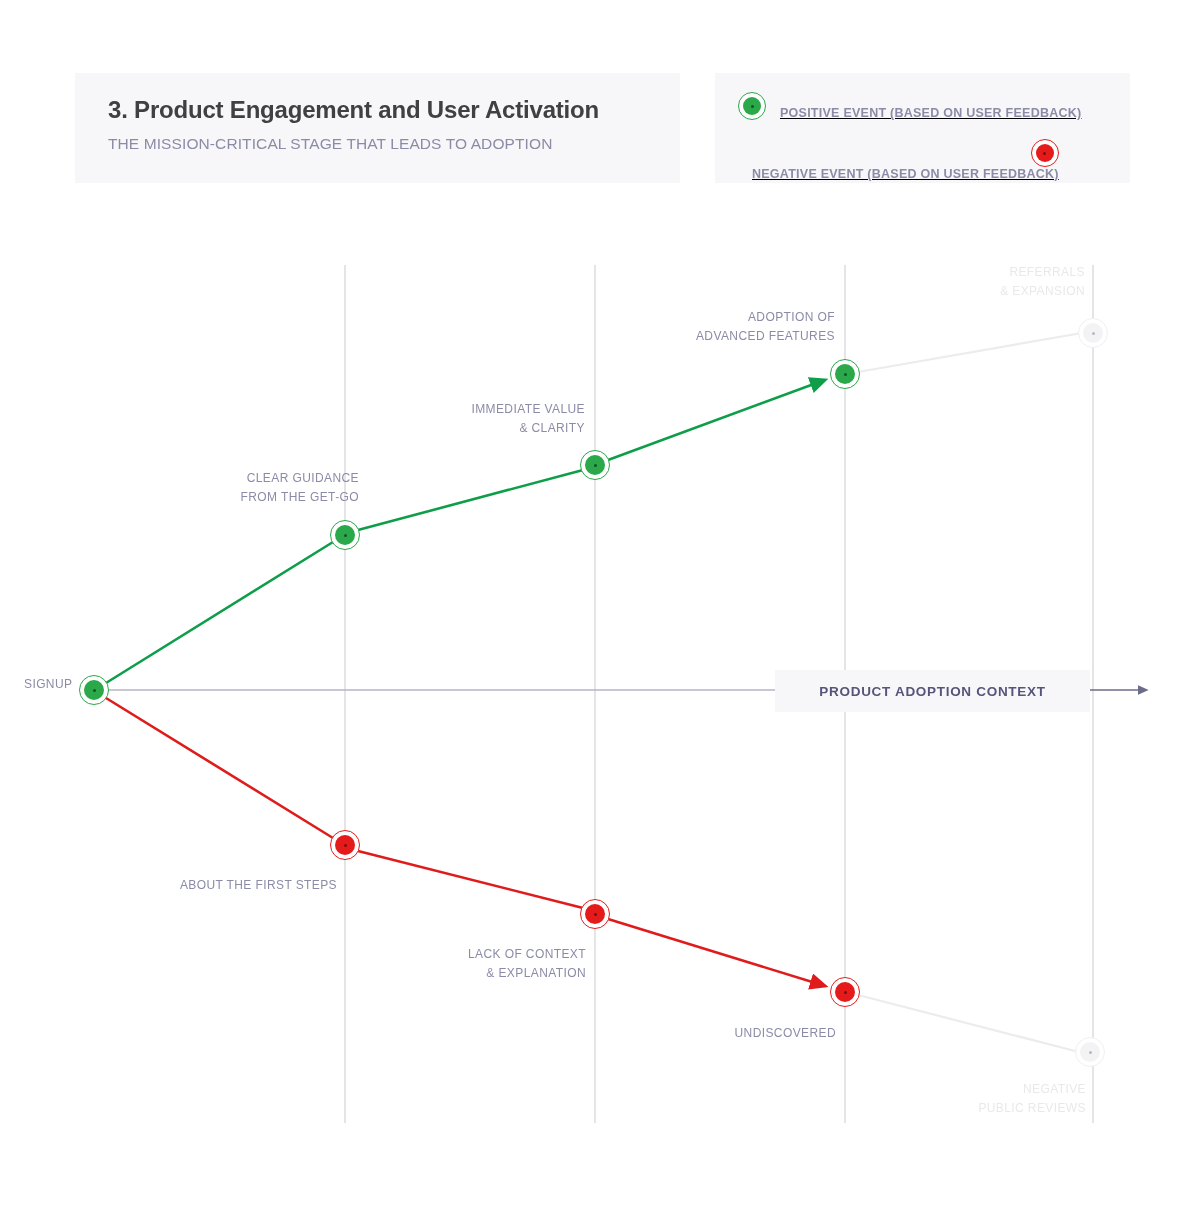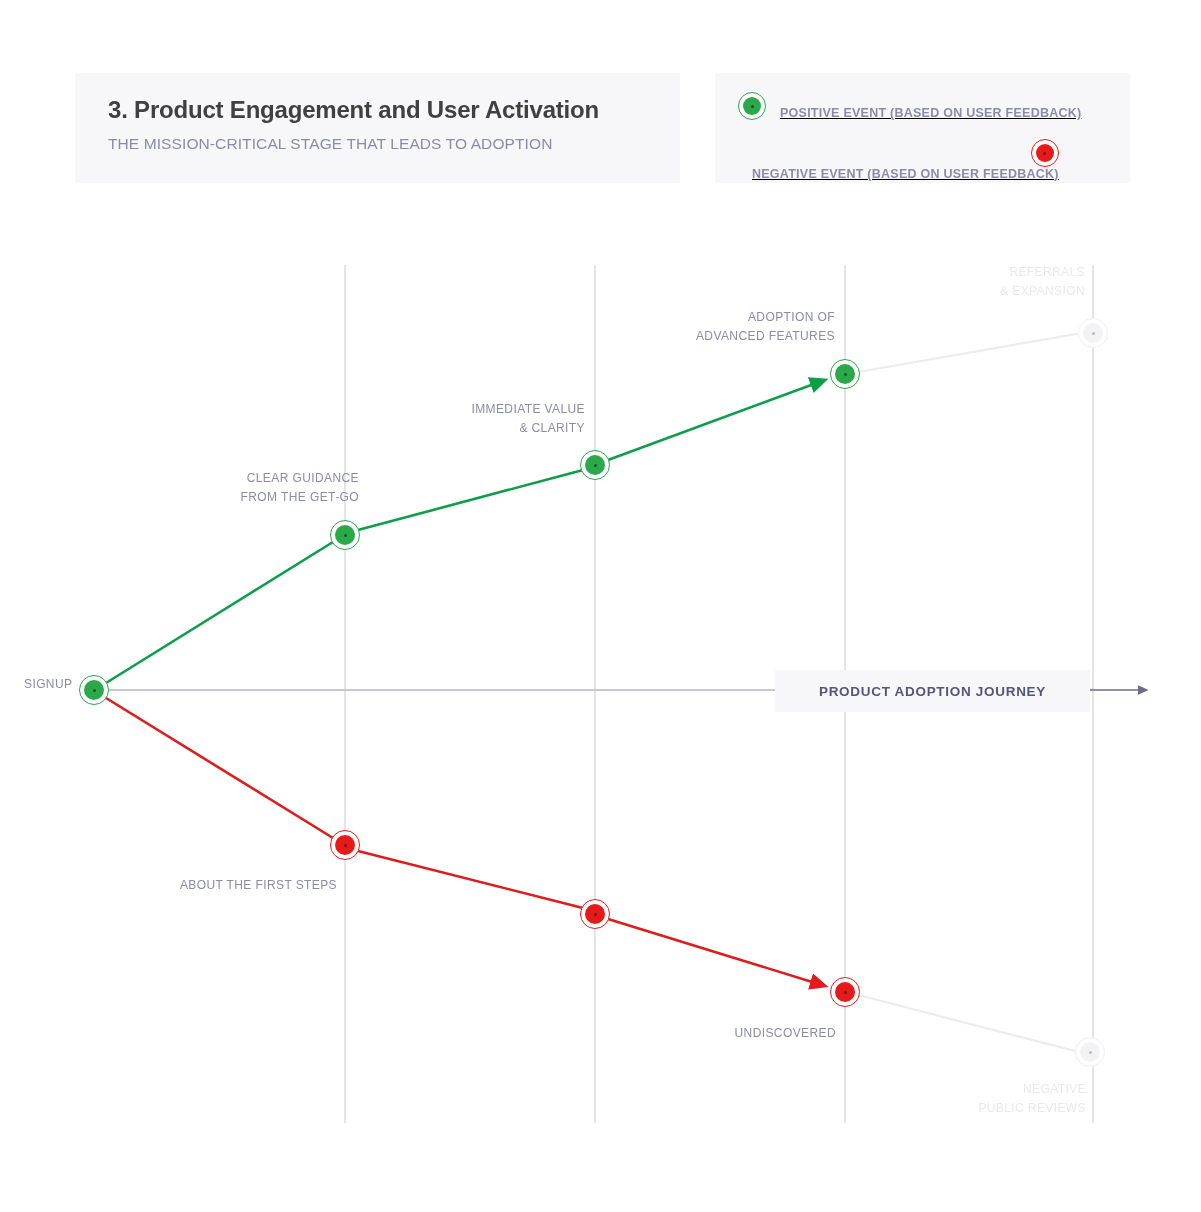--- a/index.html
+++ b/index.html
@@ -165,21 +165,21 @@
     </g>
 
     <g fill="none" stroke="#e01b1b" stroke-width="2.6" stroke-linecap="round">
       <line x1="106" y1="698" x2="333" y2="838"></line>
       <line x1="358" y1="851" x2="583" y2="908"></line>
       <line x1="608" y1="919" x2="822" y2="985" marker-end="url(#arrow-red)"></line>
     </g>
   </svg>
 
   <div id="axis-label-box">
-    <span id="axis-label-text">PRODUCT ADOPTION  JOURNEY</span>
+    <span id="axis-label-text">PRODUCT ADOPTION  CONTEXT</span>
   </div>
 
   <span class="marker node m-green node-abs" style="left:79px; top:675px;">
     <span class="disc"></span>
       <span class="dot"></span>
   </span>
 
   <span class="marker node m-green node-abs" style="left:330px; top:520px;">
     <span class="disc"></span>
       <span class="dot"></span>
@@ -235,20 +235,24 @@
 
   <div class="nlabel right faded" style="left:0px; top:263px; width:1085px;">
     <div>REFERRALS</div>
     <div>&amp; EXPANSION</div>
   </div>
 
   <div class="nlabel right" style="left:0px; top:876px; width:337px;">
     <div>ABOUT THE FIRST STEPS</div>
   </div>
 
+  <div class="nlabel right" style="left:0px; top:945px; width:586px;">
+    <div>LACK OF CONTEXT</div>
+    <div>&amp; EXPLANATION</div>
+  </div>
 
   <div class="nlabel right" style="left:0px; top:1024px; width:836px;">
     <div>UNDISCOVERED</div>
   </div>
 
   <div class="nlabel right faded" style="left:0px; top:1080px; width:1086px;">
     <div>NEGATIVE</div>
     <div>PUBLIC REVIEWS</div>
   </div>
 

